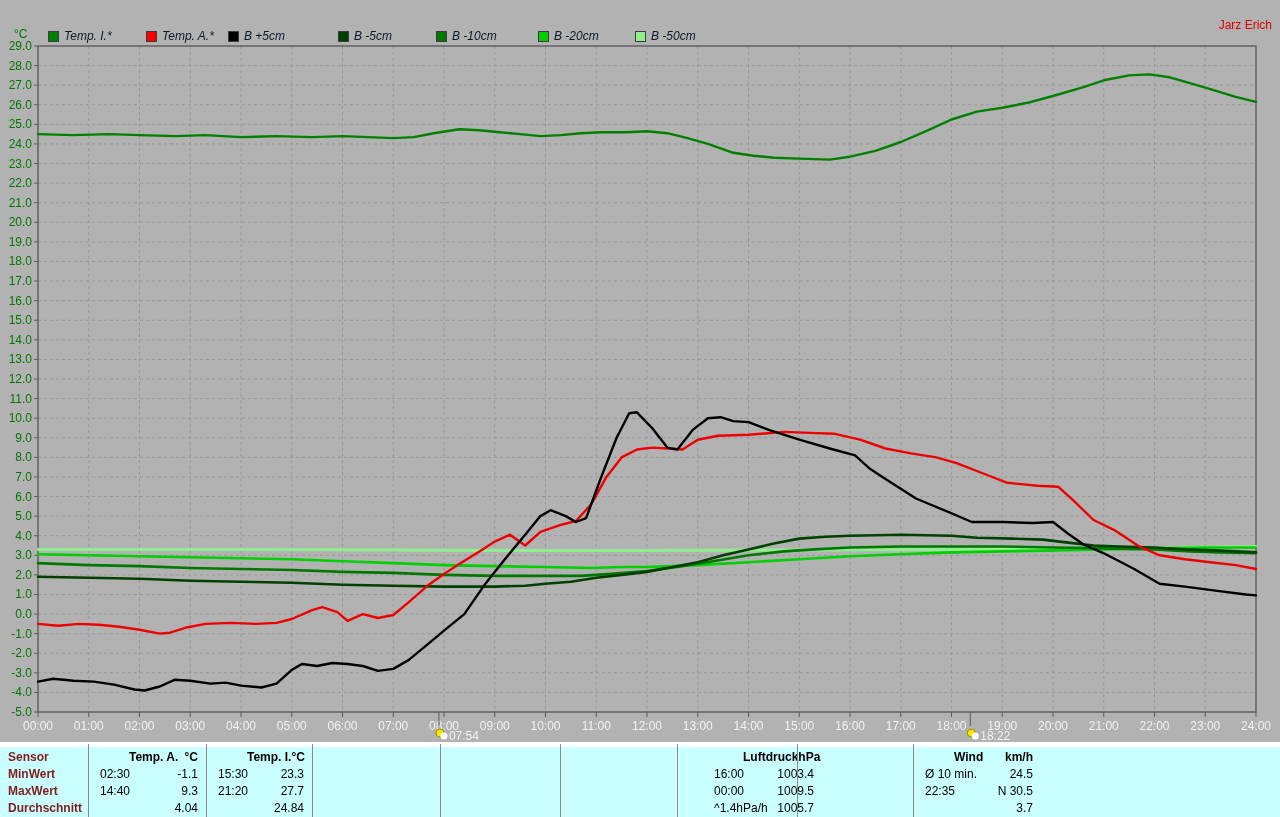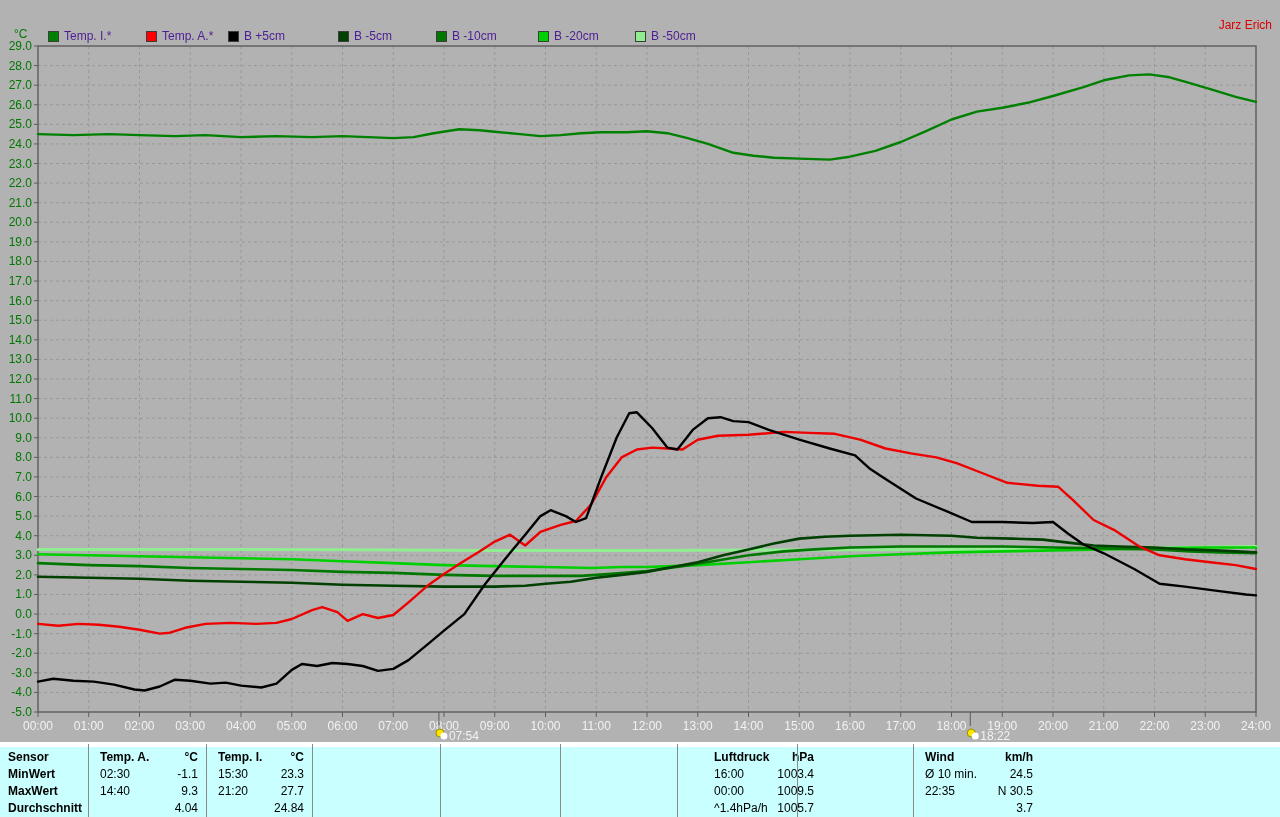--- a/index.html
+++ b/index.html
@@ -4,33 +4,33 @@
 <style>
   html,body{margin:0;padding:0;background:#888;}
   #app{position:relative;width:1280px;height:817px;background:#b2b2b2;overflow:hidden;
        font-family:"Liberation Sans",sans-serif;-webkit-font-smoothing:none;}
   .title{position:absolute;top:6px;left:0;width:100%;text-align:center;color:#ffffff;font-size:15px;}
   .author{position:absolute;top:18px;right:8px;color:#dd0000;font-size:12px;}
   .unit-label{position:absolute;left:14px;top:27px;color:#007800;font-size:12px;}
   .legend{position:absolute;top:29px;left:0;height:14px;width:100%;}
   .legend-item{position:absolute;top:0;display:flex;align-items:center;gap:5px;}
   .swatch{width:9px;height:9px;display:inline-block;border:1px solid #3c3c3c;}
-  .legend-label{color:#4c1d95;font-size:12px;white-space:nowrap;}
+  .legend-label{color:#0f172a;font-size:12px;white-space:nowrap;font-style:italic;}
   #chart-svg{position:absolute;left:0;top:0;}
   #chart-svg text{font-family:"Liberation Sans",sans-serif;}
   .table-gap{position:absolute;left:0;top:742px;width:1280px;height:5px;background:#ffffff;}
   .summary{position:absolute;left:0;top:747px;width:1280px;height:70px;background:#c9ffff;}
   .tdivider{position:absolute;top:744px;width:1px;height:73px;background:#8a8a8a;}
-  .rowlabels{position:absolute;left:8px;top:749px;font-size:12px;font-weight:bold;color:#000000;}
+  .rowlabels{position:absolute;left:8px;top:749px;font-size:12px;font-weight:bold;color:#7f1d1d;}
   .rowlabels div{height:17px;line-height:17px;}
   .scol{position:absolute;top:749px;font-size:12px;color:#000;}
   .scol .r{height:17px;line-height:17px;display:flex;justify-content:space-between;}
   .scol .r .lt{padding-left:12px;white-space:nowrap;}
   .scol .r .rt{padding-right:8px;white-space:nowrap;text-align:right;}
-  .scol .hdr{font-weight:bold;}
+  .scol .hdr{font-weight:bold;padding-left:29px;}
 </style>
 </head>
 <body>
 
 <div id="app">
 
   <div class="author">Jarz Erich</div>
 
   <div class="unit-label">°C</div>
 

